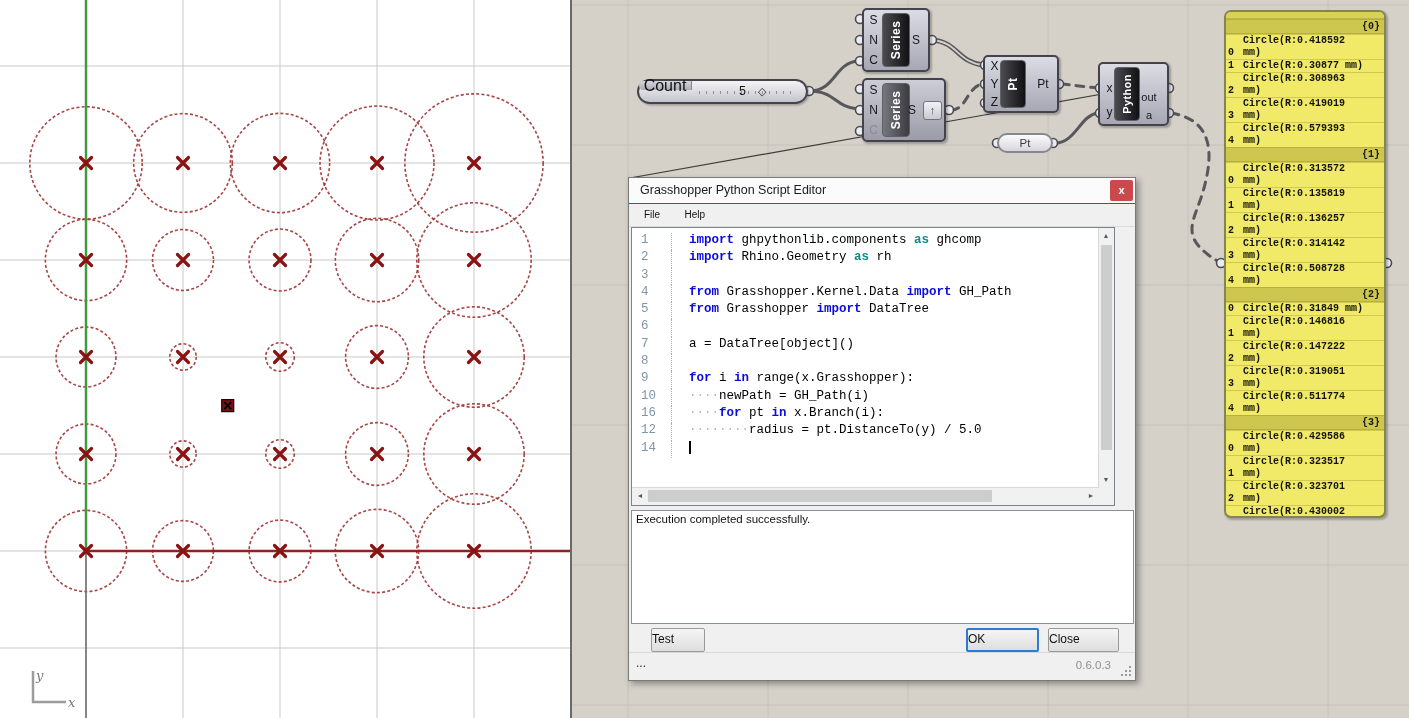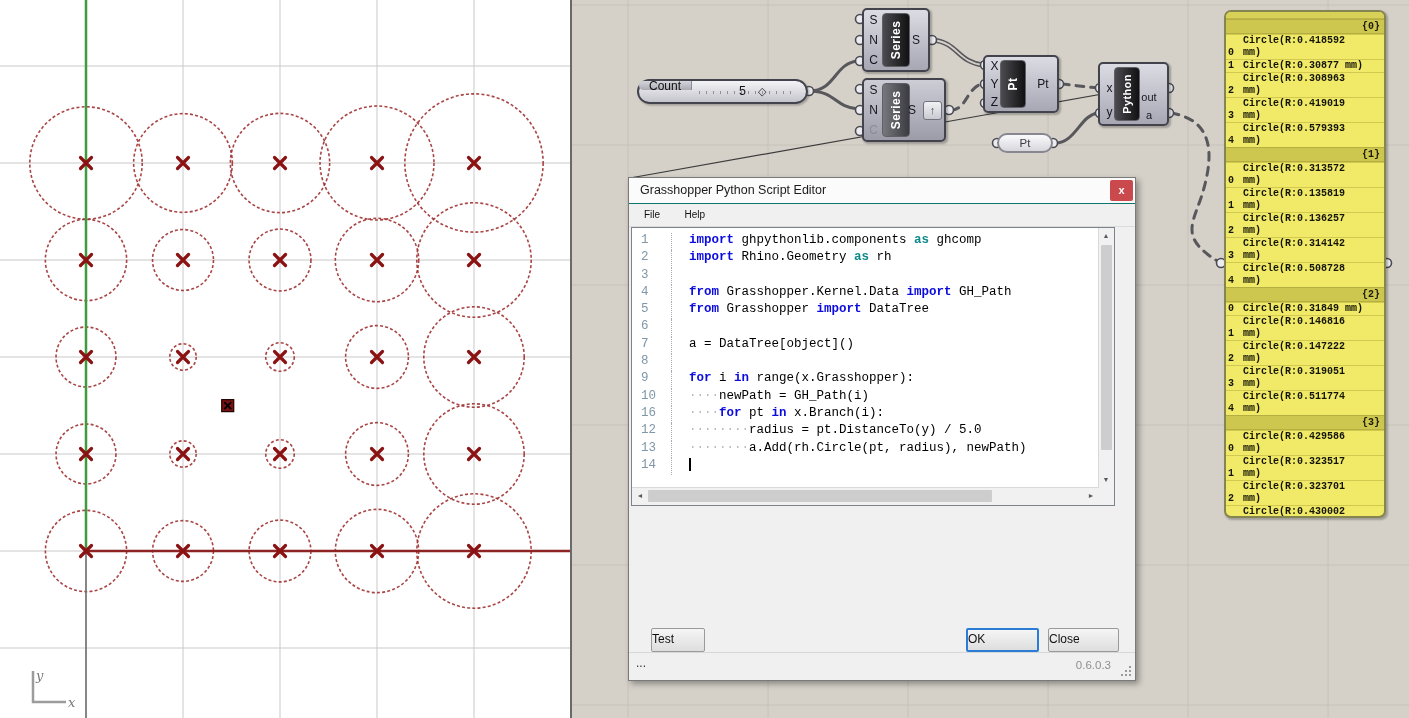--- a/index.html
+++ b/index.html
@@ -31,21 +31,21 @@
   .dim{color:#8b8b98}
   .graft{position:absolute;width:17px;height:17px;border:1px solid #73737b;border-radius:3px;
          background:linear-gradient(#f2f2f5,#c9c9d1);color:#4c4c55;font-size:11px;font-weight:bold;
          text-align:center;line-height:16px}
 
   
   #slider{position:absolute;left:637px;top:79px;width:171px;height:25px;border:2px solid #43434d;border-radius:13px;
           background:linear-gradient(#f4f4f7,#c4c4cc);box-sizing:border-box;z-index:3;box-shadow:1.5px 1.5px 2px rgba(0,0,0,.25)}
   #slider .slabel{position:absolute;left:0;top:0;bottom:12px;width:52px;border-right:1px solid #8b8b95;
           border-radius:11px 0 0 11px;background:linear-gradient(#d6d6dd,#aaaab4);
-          font-size:12px;color:#111;display:flex;align-items:center;justify-content:center}
+          font-size:16px;color:#111;display:flex;align-items:center;justify-content:center}
   #slider .ticks{position:absolute;left:60px;right:10px;top:10px;height:3px;
           background:repeating-linear-gradient(90deg,#90909a 0 1px,transparent 1px 7px)}
   #slider .sval{position:absolute;left:100px;top:2.5px;font-size:12.5px;color:#111;background:transparent}
   #slider .sgrip{position:absolute;left:119px;top:3.5px;font-size:11px;color:#222}
 
   
   #pt-param{position:absolute;left:997px;top:133px;width:56px;height:20px;border:2px solid #87878f;border-radius:10px;
             background:linear-gradient(#fbfbfd,#d6d6dc);box-sizing:border-box;z-index:3;
             font-size:11.5px;color:#3c3c46;display:flex;align-items:center;justify-content:center}
 
@@ -400,36 +400,38 @@
         <div class="cline"><div class="lnum">3</div><div class="ccontent"></div></div>
         <div class="cline"><div class="lnum">4</div><div class="ccontent"><span class="tk-k">from</span><span> Grasshopper.Kernel.Data </span><span class="tk-k">import</span><span> GH_Path</span></div></div>
         <div class="cline"><div class="lnum">5</div><div class="ccontent"><span class="tk-k">from</span><span> Grasshopper </span><span class="tk-k">import</span><span> DataTree</span></div></div>
         <div class="cline"><div class="lnum">6</div><div class="ccontent"></div></div>
         <div class="cline"><div class="lnum">7</div><div class="ccontent"><span>a = DataTree[object]()</span></div></div>
         <div class="cline"><div class="lnum">8</div><div class="ccontent"></div></div>
         <div class="cline"><div class="lnum">9</div><div class="ccontent"><span class="tk-k">for</span><span> i </span><span class="tk-k">in</span><span> range(x.Grasshopper):</span></div></div>
         <div class="cline"><div class="lnum">10</div><div class="ccontent"><span class="tk-w">····</span><span>newPath = GH_Path(i)</span></div></div>
         <div class="cline"><div class="lnum">16</div><div class="ccontent"><span class="tk-w">····</span><span class="tk-k">for</span><span> pt </span><span class="tk-k">in</span><span> x.Branch(i):</span></div></div>
         <div class="cline"><div class="lnum">12</div><div class="ccontent"><span class="tk-w">········</span><span>radius = pt.DistanceTo(y) / 5.0</span></div></div>
-        <div class="cline"><div class="lnum">13</div><div class="ccontent"><span class="tk-w">········</span><span>a.Add(rh.Circle(pt, radius), newPath)</span></div></div>
         <div class="cline"><div class="lnum">14</div><div class="ccontent"><span class="caret"></span></div></div>
       </div>
     <div id="vscroll">
       <div class="sb-btn" style="left:0;top:1px;width:14px;height:14px;line-height:14px">▲</div>
       <div class="sb-thumb" style="left:2px;top:17px;width:11px;height:205px"></div>
       <div class="sb-btn" style="left:0;bottom:1px;width:14px;height:14px;line-height:14px">▼</div>
     </div>
     <div id="hscroll">
       <div class="sb-btn" style="left:1px;top:0;width:14px;height:16px;line-height:16px">◄</div>
       <div class="sb-thumb" style="left:16px;top:2px;width:344px;height:12px"></div>
       <div class="sb-btn" style="right:1px;top:0;width:14px;height:16px;line-height:16px">►</div>
     </div>
     <div id="sb-corner"></div>
   </div>
 
+  <div id="out-box">
+    <span>Execution completed successfully.</span>
+  </div>
 
   <div class="btn" id="btn-test">Test</div>
   <div class="btn" id="btn-ok">OK</div>
   <div class="btn" id="btn-close">Close</div>
 
   <div id="statusbar">
     <span id="status-dots">...</span>
     <span id="version">0.6.0.3</span>
     <span id="grip"></span>
   </div>

